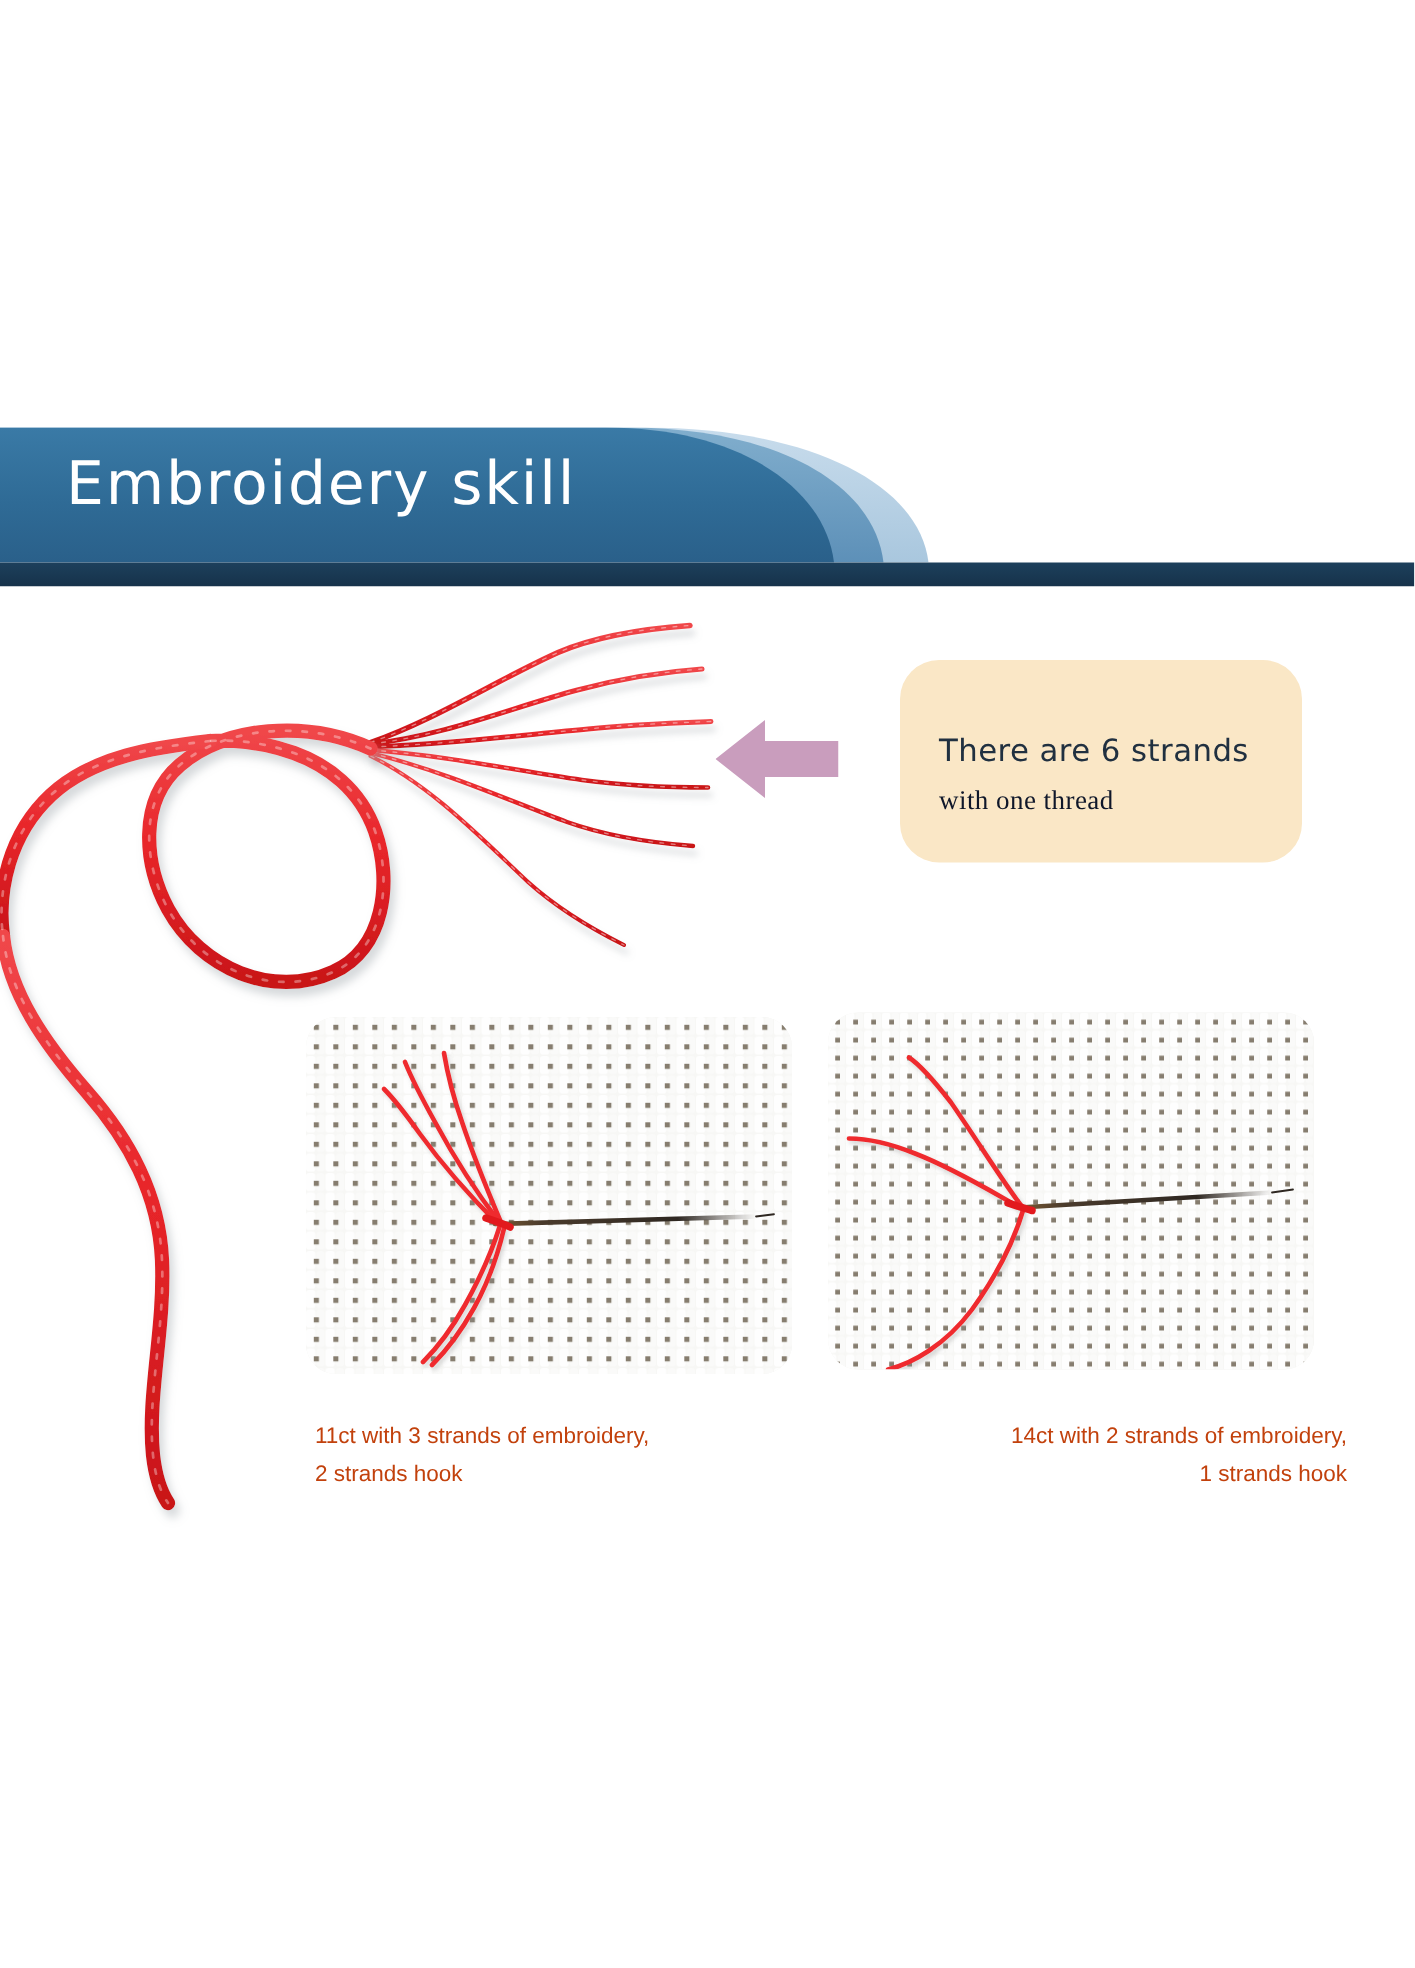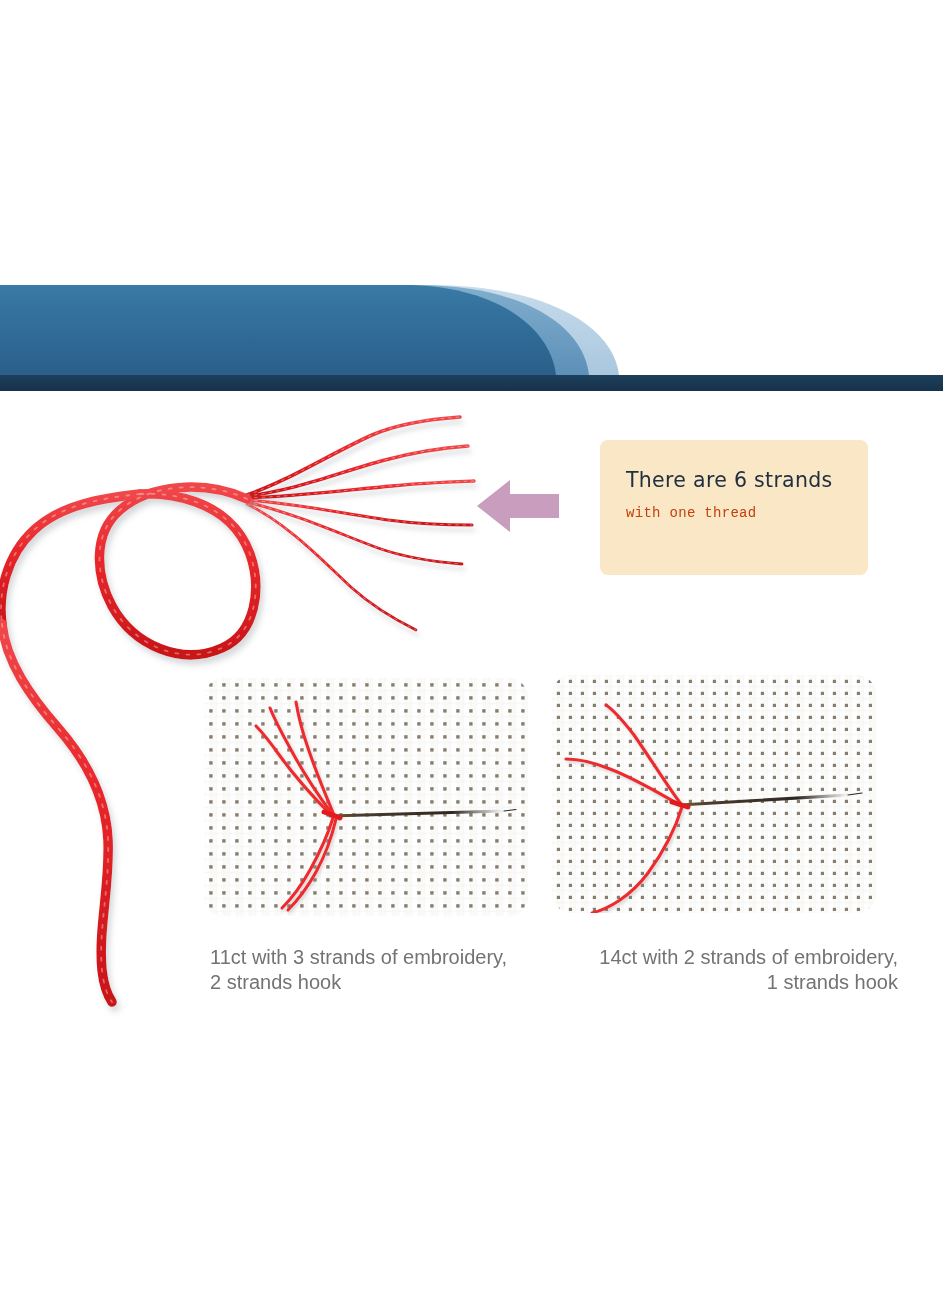--- a/index.html
+++ b/index.html
@@ -46,23 +46,23 @@
   }
 
   
   #callout-box {
     position: absolute;
     left: 600px;
     top: 440px;
     width: 268px;
     height: 135px;
     background: #fae7c6;
-    border-radius: 8px;
+    border-radius: 26px;
     box-sizing: border-box;
-    padding: 24px 26px 0 26px;
+    padding: 44px 26px 0 26px;
   }
   #callout-text {
     font-family: "DejaVu Sans", sans-serif;
     font-size: 20.5px;
     line-height: 33px;
     color: #203040;
     letter-spacing: 0.3px;
   }
   #arrow-left {
     position: absolute;
@@ -80,23 +80,23 @@
     background: #f4f4f2;
   }
   #photo-left  { left: 204px; top: 678px; width: 324px; height: 238px; }
   #photo-right { left: 552px; top: 675px; width: 324px; height: 238px; }
   .photo-panel svg { display: block; width: 100%; height: 100%; }
 
   
   .caption {
     position: absolute;
     font-family: "Liberation Sans", sans-serif;
-    font-size: 20px;
+    font-size: 15px;
     line-height: 25px;
-    color: #737373;
+    color: #c2410c;
     white-space: pre-line;
   }
   #caption-left  { left: 210px; top: 945px; width: 330px; }
   #caption-right { left: 568px; top: 945px; width: 330px; text-align: right; }
 </style>
 </head>
 <body>
 
 <div id="header-banner">
   <svg width="943" height="106" viewBox="0 0 943 106">
@@ -130,20 +130,21 @@
     <g clip-path="url(#bandClip)">
       <path d="M0,0 L418,0 C518,0 583,38 589,90 L0,90 Z" fill="url(#arcMidGrad)"></path>
     </g>
 
     <g clip-path="url(#bandClip)">
       <path d="M0,0 L404,0 C492,0 550,40 556,90 L0,90 Z" fill="url(#bandGrad)"></path>
     </g>
 
     <rect x="0" y="90" width="943" height="16" fill="url(#underGrad)"></rect>
   </svg>
+  <div id="banner-title">Embroidery skill</div>
 </div>
 
 <div id="thread-illustration">
   <svg width="500" height="610" viewBox="0 0 500 610">
     <defs>
       <linearGradient id="flossGrad" x1="0" y1="0" x2="0" y2="1">
         <stop offset="0%" stop-color="#f0474a"></stop>
         <stop offset="45%" stop-color="#e8262a"></stop>
         <stop offset="100%" stop-color="#c91418"></stop>
       </linearGradient>
@@ -196,21 +197,21 @@
 </div>
 
 <div id="arrow-left">
   <svg width="82" height="56" viewBox="0 0 82 56">
     <path d="M0,28 L33,2 L33,16 L82,16 L82,40 L33,40 L33,54 Z" fill="#c99dbd"></path>
   </svg>
 </div>
 
 <div id="callout-box">
   <div id="callout-text">There are 6 strands</div>
-  <div id="callout-text" style="font-family:Liberation Mono, monospace;font-size:14px;line-height:33px;color:#c2410c;letter-spacing:0.3px;">with one thread</div>
+  <div id="callout-text" style="font-family:Liberation Serif, serif;font-size:18px;line-height:33px;color:#0f172a;letter-spacing:0.3px;">with one thread</div>
 </div>
 
 <div id="photo-left" class="photo-panel">
   <svg viewBox="0 0 324 238" preserveAspectRatio="none">
     <defs>
       <pattern id="aida11" x="0" y="0" width="13" height="13" patternUnits="userSpaceOnUse">
         <rect width="13" height="13" fill="#f7f7f5"></rect>
         <rect x="0" y="0" width="6.2" height="12" rx="2" fill="#ffffff" opacity="0.9"></rect>
         <rect x="7" y="0" width="5.4" height="12" rx="2" fill="#fbfbf9" opacity="0.85"></rect>
         <rect x="5.2" y="5.2" width="3.4" height="3.4" fill="#6e6352" opacity="0.88"></rect>

